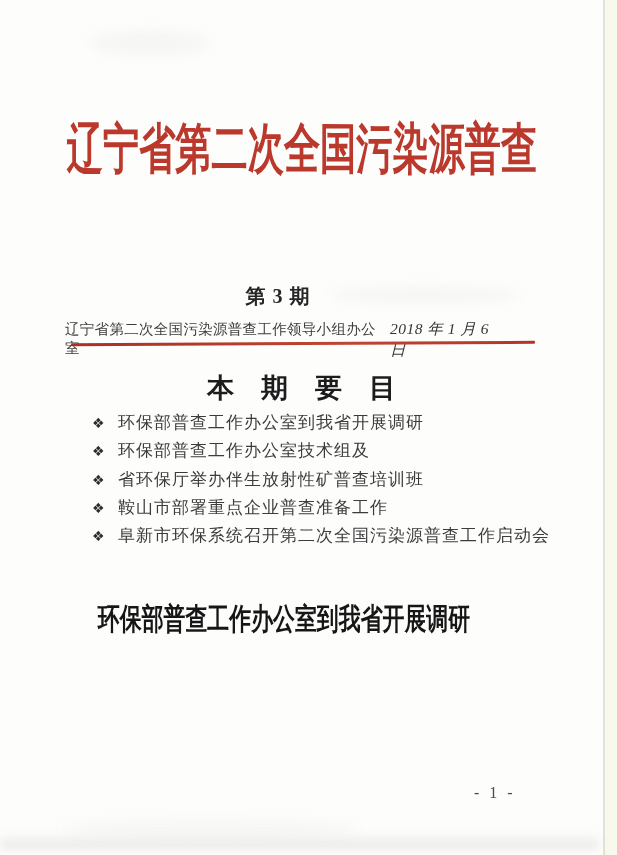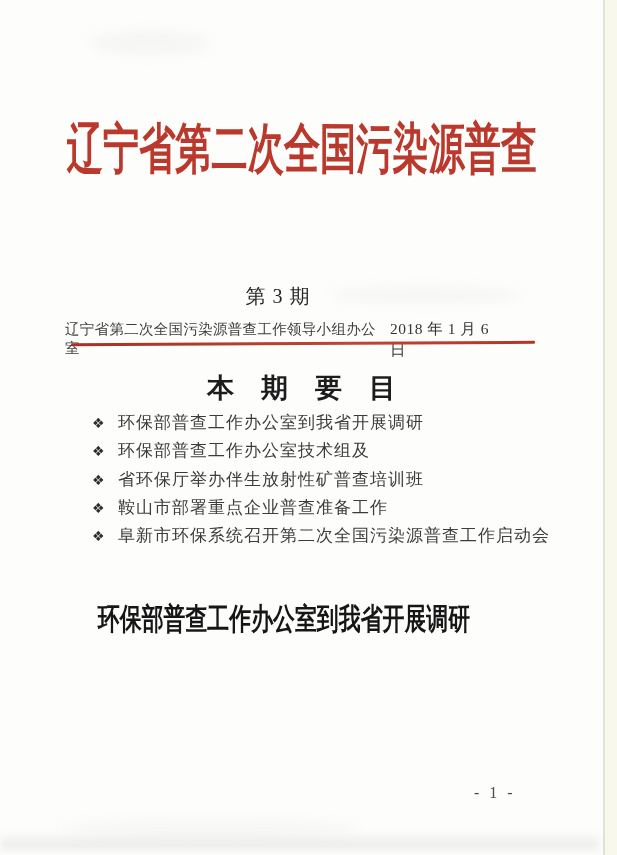--- a/index.html
+++ b/index.html
@@ -35,29 +35,29 @@
     white-space: nowrap; transform: scaleX(0.67);
   }
   .masthead-line2 { top: 190px; }
   .masthead-line2 span {
     font-size: 44px; line-height: 56px; font-weight: bold; color: #bb392c;
     white-space: nowrap; transform: scaleX(0.93);
   }
   
   .issue-no {
     position: absolute; top: 283px; left: 0; width: 556px; text-align: center;
-    font-size: 20px; font-weight: normal; color: #262626; letter-spacing: 1px;
+    font-size: 20px; font-weight: bold; color: #262626; letter-spacing: 1px;
   }
   
   .meta-row {
     position: absolute; top: 319px; left: 65px; width: 444px;
     display: flex; justify-content: center; align-items: baseline;
   }
   .issuing-org { font-size: 14.5px; color: #3d3d3d; letter-spacing: 0.3px; }
-  .issue-date { font-size: 15.5px; color: #353535; letter-spacing: 0.5px; }
+  .issue-date { font-size: 15.5px; color: #353535; letter-spacing: 0.5px; font-style: italic; }
   .red-rule {
     position: absolute; top: 342px; left: 71px; width: 464px; height: 2.5px;
     background: linear-gradient(90deg, #a93023, #bf4534 60%, #b43526);
     transform: rotate(-0.3deg); border-radius: 1px;
   }
   
   .toc-heading {
     position: absolute; top: 370px; left: 0; right: 14px; text-align: center;
     font-size: 27px; font-weight: bold; color: #1c1c1c;
   }

